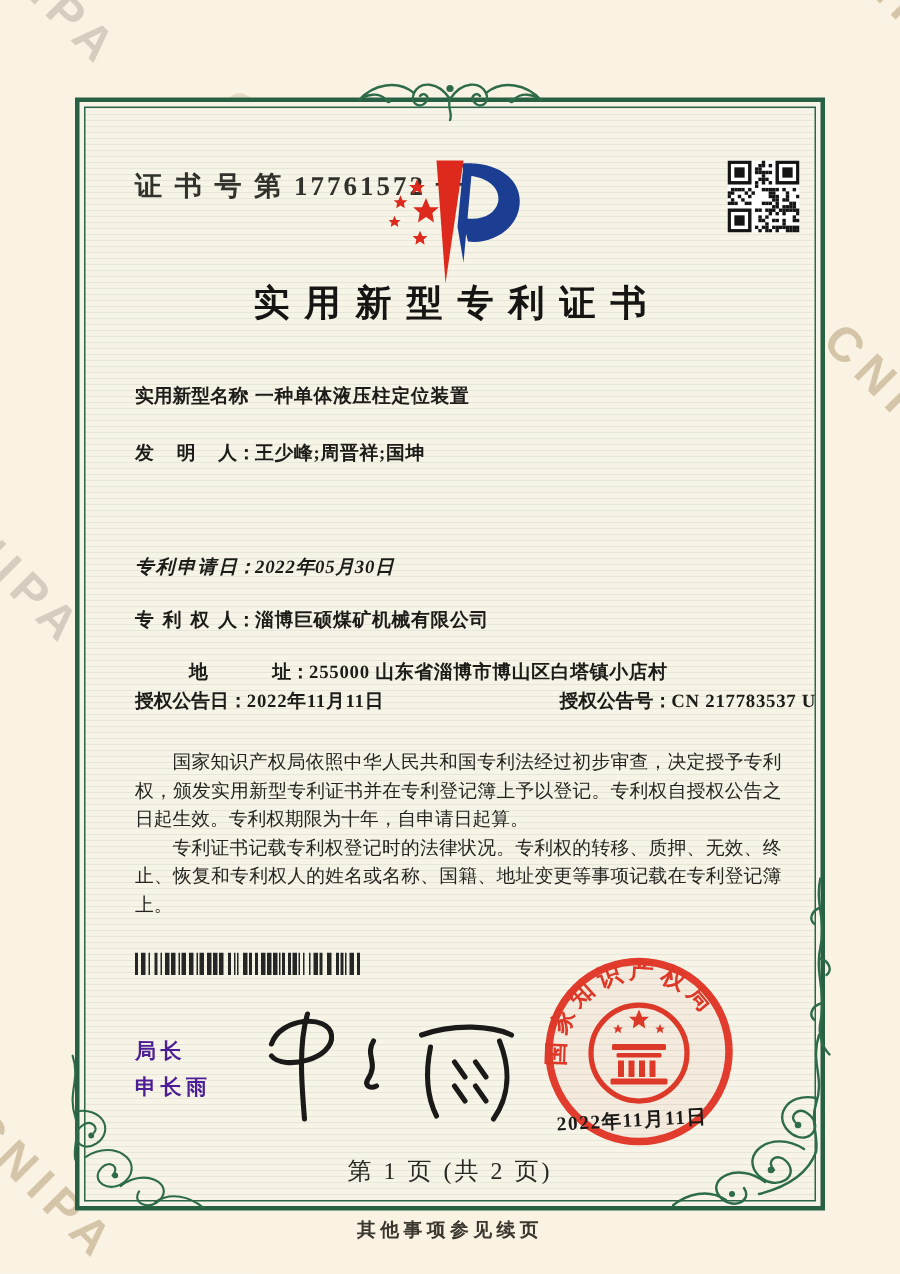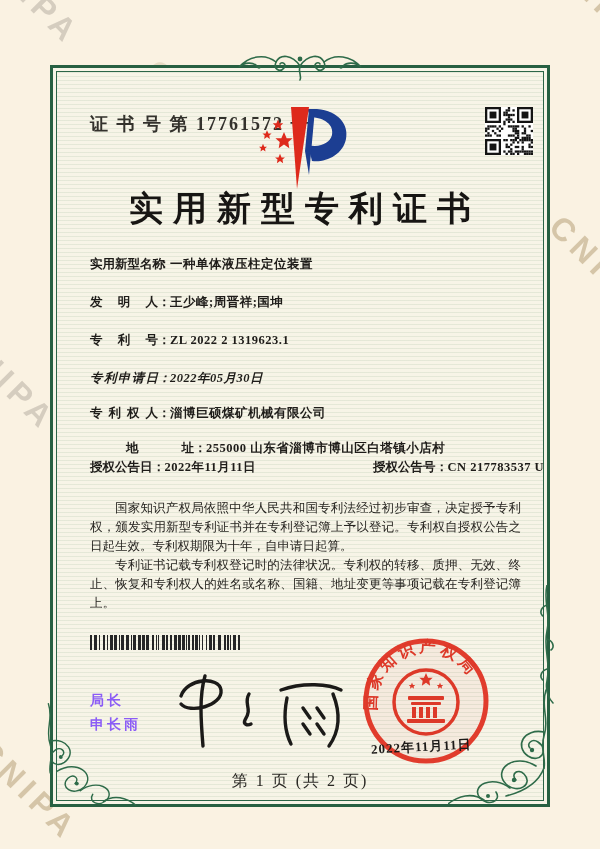--- a/index.html
+++ b/index.html
@@ -25,40 +25,40 @@
 
   .flourish{position:absolute;pointer-events:none;}
   svg .grn{stroke:#2e6b49;fill:none;stroke-width:1.6;stroke-linecap:round;}
 
   
   .cert-no{position:absolute;left:37px;top:44px;font-size:18px;color:#33312c;
            letter-spacing:2px;font-weight:600;}
   .logo{position:absolute;left:204px;top:33px;}
   .qr{position:absolute;left:432px;top:39px;}
   .title{position:absolute;left:0;top:118px;width:100%;text-align:center;
-         font-size:34px;font-weight:bold;color:#171513;letter-spacing:10px;text-indent:10px;}
+         font-size:24px;font-weight:bold;color:#171513;letter-spacing:10px;text-indent:10px;}
 
   
   .frow{position:absolute;left:37px;font-size:12.5px;color:#1e1c19;font-weight:600;
         white-space:nowrap;}
   .flabel{display:inline-block;width:68px;text-align:justify;text-align-last:justify;vertical-align:top;}
   .fcolon{display:inline-block;width:12px;}
   .fval{letter-spacing:.5px;}
   .grant2{position:absolute;left:283px;top:0;}
 
   
   .paras{position:absolute;left:37px;top:431px;width:431px;font-size:12.5px;
          line-height:19px;color:#262420;text-align:justify;font-weight:500;}
   .paras p{margin:0;text-indent:2em;}
 
   
   .barcode{position:absolute;left:37px;top:567px;}
   .director{position:absolute;left:37px;top:620px;
             font-family:"Liberation Sans","DejaVu Sans",sans-serif;
-            font-size:14px;color:#8b5cf6;letter-spacing:3px;font-weight:600;line-height:24px;}
+            font-size:14px;color:#4c1d95;letter-spacing:3px;font-weight:600;line-height:24px;}
   .signature{position:absolute;left:100px;top:598px;}
   .seal{position:absolute;left:308px;top:568px;opacity:.93;}
   .seal-date{position:absolute;left:318px;top:669px;width:140px;font-size:13px;
              font-weight:bold;color:#1c1a18;letter-spacing:1px;transform:rotate(-3deg);}
   .page-info{position:absolute;left:0;top:703px;width:100%;text-align:center;
              font-size:16px;color:#2a2824;letter-spacing:2px;}
   .footer-note{position:absolute;left:0;top:812px;width:100%;text-align:center;
                font-size:12.5px;color:#3a372f;letter-spacing:3px;font-weight:600;}
 </style>
 </head>
@@ -229,23 +229,20 @@
     </div>
 
     <div class="title">实用新型专利证书</div>
 
     <div class="frow" style="top:188px;">
       <span class="flabel">实用新型名称</span><span class="fcolon">：</span><span class="fval">一种单体液压柱定位装置</span>
     </div>
     <div class="frow" style="top:226px;">
       <span class="flabel">发明人</span><span class="fcolon">：</span><span class="fval">王少峰;周晋祥;国坤</span>
     </div>
-    <div class="frow" style="top:264px;">
-      <span class="flabel">专利号</span><span class="fcolon">：</span><span class="fval">ZL 2022 2 1319623.1</span>
-    </div>
     <div class="frow" style="top:302px;font-style:italic;">
       <span class="flabel">专利申请日</span><span class="fcolon">：</span><span class="fval">2022年05月30日</span>
     </div>
     <div class="frow" style="top:337px;">
       <span class="flabel">专利权人</span><span class="fcolon">：</span><span class="fval">淄博巨硕煤矿机械有限公司</span>
     </div>
     <div class="frow" style="top:372px;margin-left:36px;">
       <span class="flabel">地址</span><span class="fcolon">：</span><span class="fval">255000 山东省淄博市博山区白塔镇小店村</span>
     </div>
 
@@ -405,13 +402,14 @@
         <path d="M96 44 C76 40 66 58 80 68 C92 76 102 62 90 54 C84 50 78 56 82 60"></path>
         <path d="M88 78 C66 64 44 82 58 96 C70 107 86 96 76 86 C70 80 62 86 68 92"></path>
         <path d="M62 100 C44 86 22 98 32 110 C40 119 54 113 48 104"></path>
         <path d="M36 112 C24 104 10 108 0 116"></path>
       </g>
       <circle cx="84" cy="62" r="2.2" fill="#2e6b49"></circle>
       <circle cx="66" cy="92" r="2.2" fill="#2e6b49"></circle>
     </svg>
   </div>
 
+  <div class="footer-note">其他事项参见续页</div>
 </div>
 
 </body></html>

